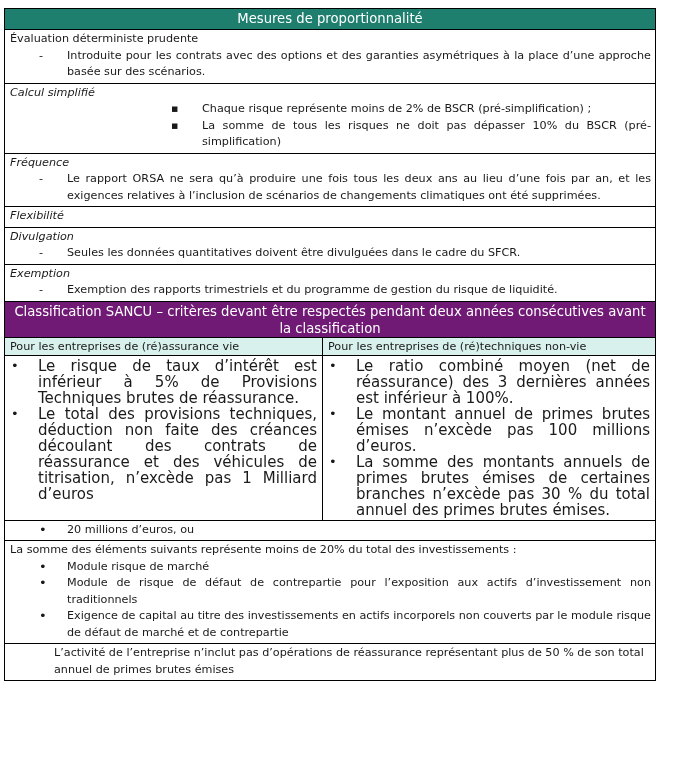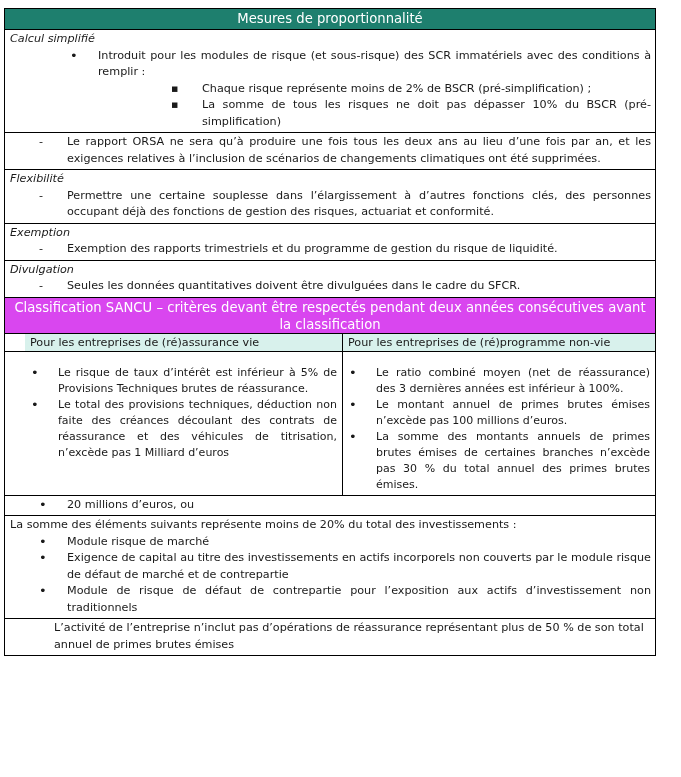--- a/index.html
+++ b/index.html
@@ -2,96 +2,97 @@
 <html><head>
 <meta charset="utf-8">
 <style>
   html, body { margin: 0; padding: 0; background: #ffffff; }
   body { width: 681px; height: 777px; position: relative; overflow: hidden;
          font-family: "DejaVu Sans", sans-serif; font-size: 11.2px; color: #1a1a1a; }
   .tbl { position: absolute; left: 4px; top: 8px; width: 652px;
          border: 1px solid #000; box-sizing: border-box; }
   .hdr1 { background: #1e7f6e; color: #fff; text-align: center; font-size: 13.2px;
           line-height: 20px; height: 20px; border-bottom: 1px solid #000; }
-  .hdr2 { background: #d946ef; color: #fff; text-align: center; font-size: 13.2px;
+  .hdr2 { background: #701a75; color: #fff; text-align: center; font-size: 13.2px;
           line-height: 17px; padding: 1px 4px 0; border-bottom: 1px solid #000; }
   .sec { border-bottom: 1px solid #000; padding: 1px 4px 2px 5px; line-height: 16.5px; }
   .sec:last-child { border-bottom: none; margin-left: 44px; }
   .title { font-style: italic; }
   .plain { }
   ul { list-style: none; margin: 0; padding: 0; }
   li { position: relative; text-align: justify; }
   .dash li { padding-left: 57px; }
   .dash li::before { content: "-"; position: absolute; left: 29px; top: 0; }
   .dot1 li { padding-left: 88px; }
   .dot1 li::before { content: "\2022"; position: absolute; left: 60px; top: 0; font-size: 13px; }
   .sq li { padding-left: 192px; }
   .sq li::before { content: "\25AA"; position: absolute; left: 161px; top: 0; font-size: 11px; }
   .dotc li { padding-left: 57px; }
   .dotc li::before { content: "\2022"; position: absolute; left: 29px; top: 0; font-size: 13px; }
   .split { display: flex; border-bottom: 1px solid #000; }
   .split .col { box-sizing: border-box; }
-  .split .col.l { width: 318px; border-right: 1px solid #000; margin-left: 20px; }
+  .split .col.l { width: 318px; border-right: 1px solid #000; }
   .split .col.r { flex: 1; }
   .subhdr { background: #d8f1ec; line-height: 15px; padding: 1px 4px 1px 5px; }
-  .crit { padding: 13px 5px 2px 3px; line-height: 16px; font-size: 11px; }
+  .crit { padding: 2px 5px 2px 3px; line-height: 16px; font-size: 15px; }
   .crit li { padding-left: 30px; }
   .crit li::before { content: "\2022"; position: absolute; left: 3px; top: 0; font-size: 13px; }
 </style>
 </head>
 <body>
 
 <div class="tbl">
 
   <div class="hdr1">Mesures de proportionnalité</div>
 
+  <div class="sec">
+    <div class="plain">Évaluation déterministe prudente</div>
+    <ul class="dash">
+      <li>Introduite pour les contrats avec des options et des garanties asymétriques à la place d’une approche basée sur des scénarios.</li>
+    </ul>
+  </div>
 
   <div class="sec">
     <div class="title">Calcul simplifié</div>
-    <ul class="dot1">
-      <li>Introduit pour les modules de risque (et sous-risque) des SCR immatériels avec des conditions à remplir :</li>
-    </ul>
     <ul class="sq">
       <li>Chaque risque représente moins de 2% de BSCR (pré-simplification) ;</li>
       <li>La somme de tous les risques ne doit pas dépasser 10% du BSCR (pré-simplification)</li>
     </ul>
   </div>
 
   <div class="sec">
+    <div class="title">Fréquence</div>
     <ul class="dash">
       <li>Le rapport ORSA ne sera qu’à produire une fois tous les deux ans au lieu d’une fois par an, et les exigences relatives à l’inclusion de scénarios de changements climatiques ont été supprimées.</li>
     </ul>
   </div>
 
   <div class="sec">
     <div class="title">Flexibilité</div>
+  </div>
+
+  <div class="sec" style="border-bottom:1px solid #000;">
+    <div class="title">Divulgation</div>
     <ul class="dash">
-      <li>Permettre une certaine souplesse dans l’élargissement à d’autres fonctions clés, des personnes occupant déjà des fonctions de gestion des risques, actuariat et conformité.</li>
+      <li>Seules les données quantitatives doivent être divulguées dans le cadre du SFCR.</li>
     </ul>
   </div>
 
   <div class="sec">
     <div class="title">Exemption</div>
     <ul class="dash">
       <li>Exemption des rapports trimestriels et du programme de gestion du risque de liquidité.</li>
     </ul>
   </div>
 
-  <div class="sec" style="border-bottom:1px solid #000;">
-    <div class="title">Divulgation</div>
-    <ul class="dash">
-      <li>Seules les données quantitatives doivent être divulguées dans le cadre du SFCR.</li>
-    </ul>
-  </div>
-
   <div class="hdr2">Classification SANCU – critères devant être respectés pendant deux années consécutives avant la classification</div>
 
   <div class="split">
     <div class="col l subhdr">Pour les entreprises de (ré)assurance vie</div>
-    <div class="col r subhdr">Pour les entreprises de (ré)programme non-vie</div>
+    <div class="col r subhdr">Pour les entreprises de (ré)techniques non-vie</div>
   </div>
 
   <div class="split">
     <div class="col l crit">
       <ul>
         <li>Le risque de taux d’intérêt est inférieur à 5% de Provisions Techniques brutes de réassurance.</li>
         <li>Le total des provisions techniques, déduction non faite des créances découlant des contrats de réassurance et des véhicules de titrisation, n’excède pas 1 Milliard d’euros</li>
       </ul>
     </div>
     <div class="col r crit">
@@ -106,22 +107,22 @@
   <div class="sec">
     <ul class="dotc">
       <li>20 millions d’euros, ou</li>
     </ul>
   </div>
 
   <div class="sec">
     <div>La somme des éléments suivants représente moins de 20% du total des investissements :</div>
     <ul class="dotc">
       <li>Module risque de marché</li>
+      <li>Module de risque de défaut de contrepartie pour l’exposition aux actifs d’investissement non traditionnels</li>
       <li>Exigence de capital au titre des investissements en actifs incorporels non couverts par le module risque de défaut de marché et de contrepartie</li>
-      <li>Module de risque de défaut de contrepartie pour l’exposition aux actifs d’investissement non traditionnels</li>
     </ul>
   </div>
 
   <div class="sec">
     <div>L’activité de l’entreprise n’inclut pas d’opérations de réassurance représentant plus de 50 % de son total annuel de primes brutes émises</div>
   </div>
 
 </div>
 
 </body></html>

